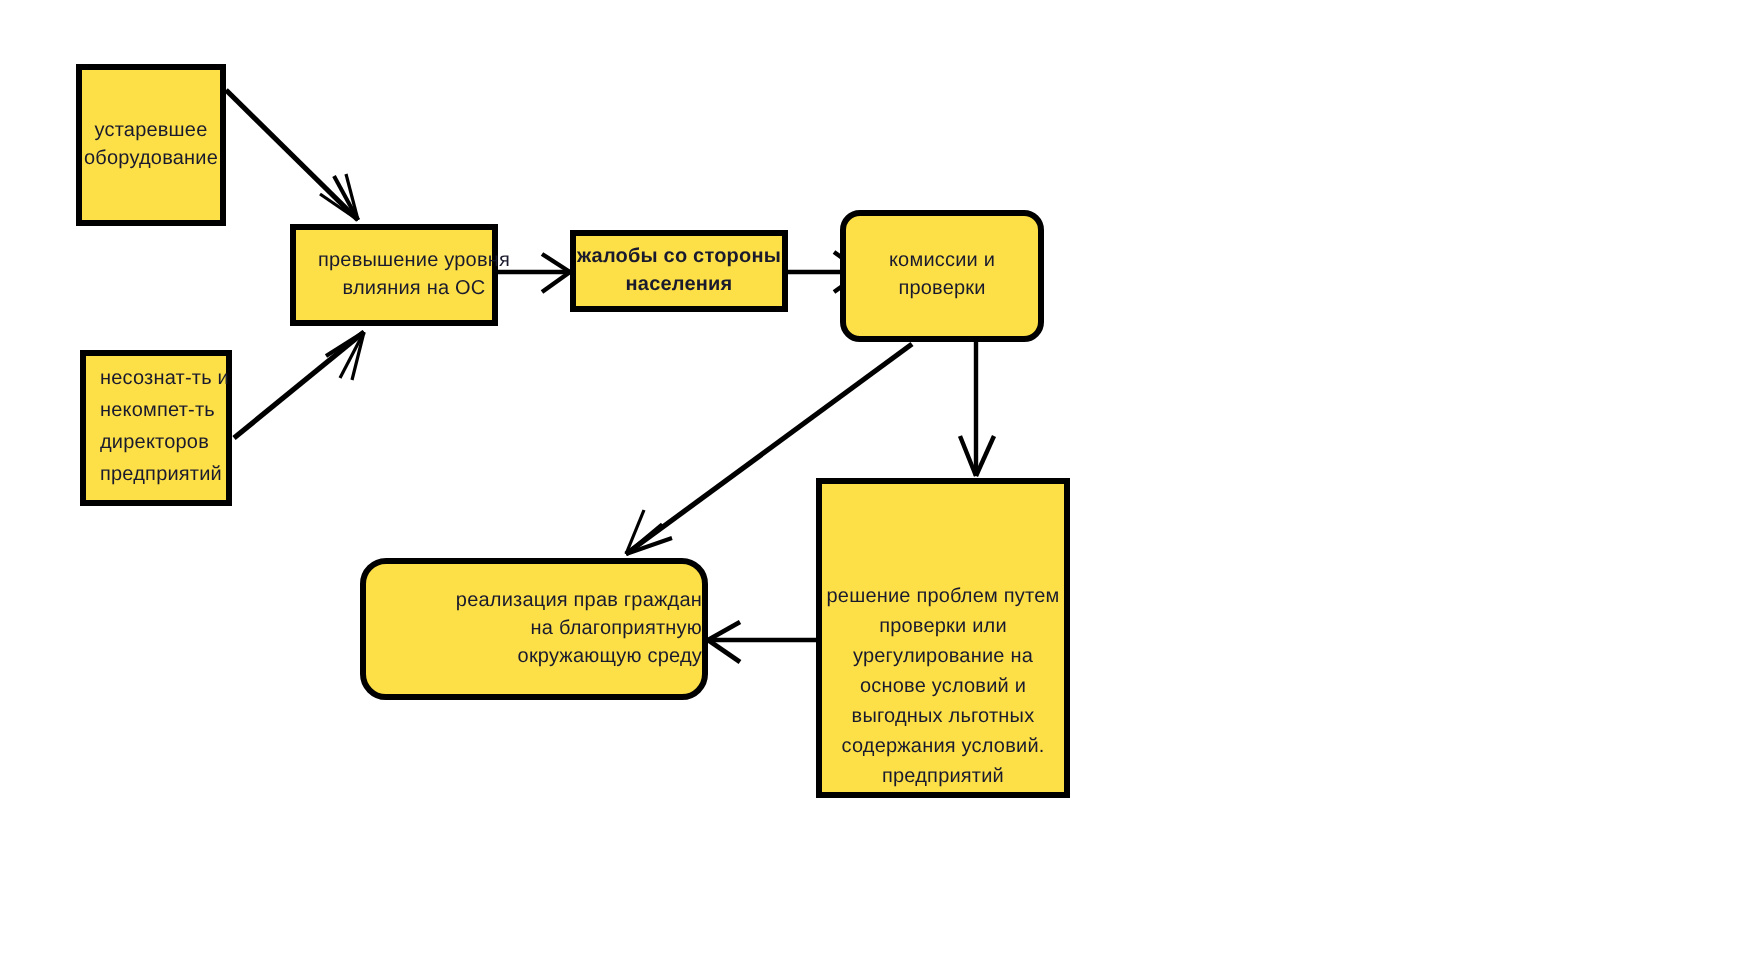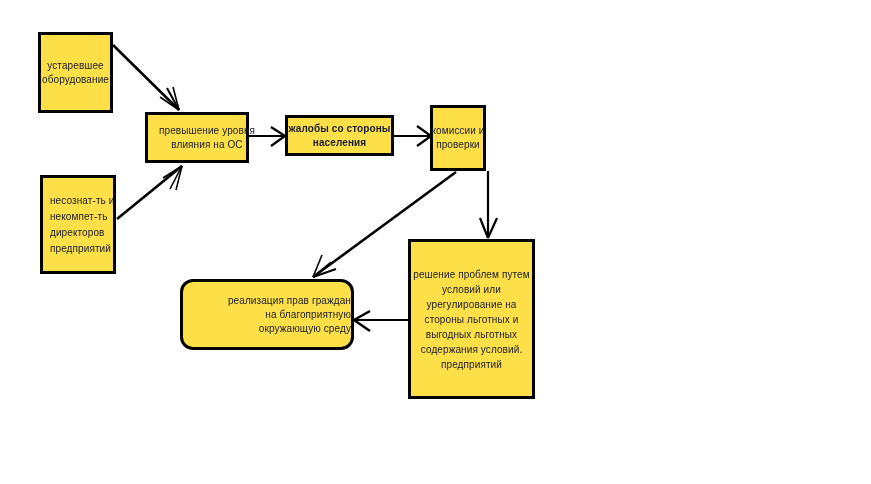--- a/index.html
+++ b/index.html
@@ -40,28 +40,28 @@
     line-height: 14px;
     letter-spacing: 0.1px;
     z-index: 2;
   }
   .node .line {
     display: block;
     white-space: nowrap;
   }
   
   #node-obsolete-equipment { left: 38px;  top: 32px;  width: 75px;  height: 81px; }
-  #node-director-incompetence { left: 40px; top: 175px; width: 76px; height: 99px; }
+  #node-director-incompetence { left: 40px; top: 175px; width: 76px; height: 78px; }
   #node-exceed-impact { left: 145px; top: 112px; width: 104px; height: 51px; padding-left: 20px; }
   #node-citizen-complaints { left: 285px; top: 115px; width: 109px; height: 41px; font-weight: bold; }
-  #node-commissions-checks { left: 430px; top: 105px; width: 56px; height: 66px; }
+  #node-commissions-checks { left: 420px; top: 105px; width: 102px; height: 66px; border-radius: 10px; }
   #node-solution-fines { left: 408px; top: 239px; width: 127px; height: 160px; }
   #node-rights-realization { left: 180px; top: 279px; width: 174px; height: 71px; }
 
-  #node-solution-fines { line-height: 15px; }
+  #node-solution-fines { line-height: 15px; justify-content: flex-end; }
   #node-rights-realization { align-items: flex-end; padding-left: 18px; text-align: left; border-radius: 13px; }
   #node-director-incompetence { align-items: flex-start; padding-left: 7px; text-align: left; line-height: 16px;}
 </style>
 </head>
 <body>
 
 <div id="canvas">
 
   <svg class="arrow-layer" viewBox="0 0 871 484" width="871" height="484" xmlns="http://www.w3.org/2000/svg">
 
@@ -133,23 +133,23 @@
     <span class="line">населения</span>
   </div>
 
   <div class="node" id="node-commissions-checks">
     <span class="line">комиссии и</span>
     <span class="line">проверки</span>
   </div>
 
   <div class="node" id="node-solution-fines">
     <span class="line">решение проблем путем</span>
-    <span class="line">условий или</span>
+    <span class="line">проверки или</span>
     <span class="line">урегулирование на</span>
-    <span class="line">стороны льготных и</span>
+    <span class="line">основе условий и</span>
     <span class="line">выгодных льготных</span>
     <span class="line">содержания условий.</span>
     <span class="line">предприятий</span>
   </div>
 
   <div class="node" id="node-rights-realization">
     <span class="line">реализация прав граждан</span>
     <span class="line">на благоприятную</span>
     <span class="line">окружающую среду</span>
   </div>

